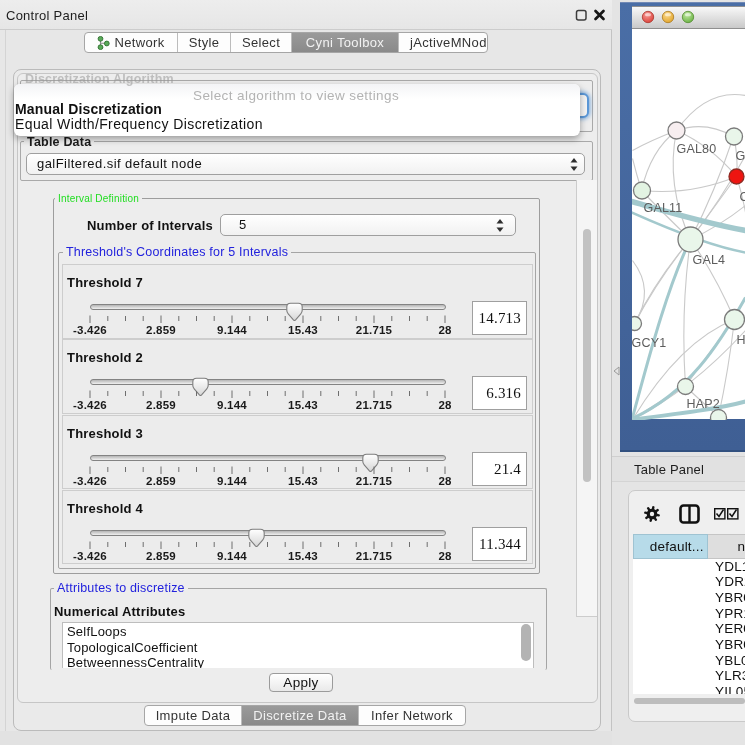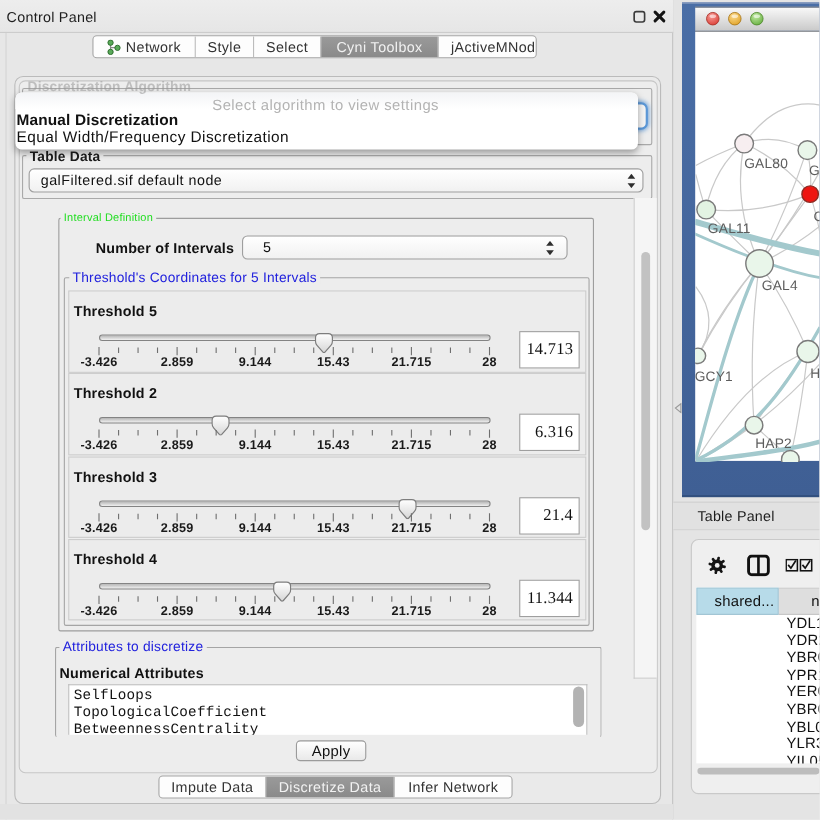--- a/index.html
+++ b/index.html
@@ -70,21 +70,21 @@
   <svg width="8" height="13" style="position:absolute;right:11px;top:4px;">
       <path d="M4,0 L7.5,4.5 L0.5,4.5 Z" fill="#2e2e2e"></path>
       <path d="M4,13 L0.5,8.5 L7.5,8.5 Z" fill="#2e2e2e"></path>
     </svg>
 </div>
 
 <div class="abs" style="left:58px;top:252px;width:478px;height:317px;border:1px solid #a5a5a5;border-radius:2px;"></div>
 <div class="grouptitle" style="left:63px;top:245.5px;font-size:12.5px;color:#2222dd;background:#ededed;">Threshold's Coordinates for 5 Intervals</div>
 
 <div class="tblock" style="top:264.0px;">
-  <div class="ttitle">Threshold 5</div>
+  <div class="ttitle">Threshold 7</div>
   <div class="track"></div>
   <svg style="position:absolute;left:223.4px;top:37px;" width="17" height="19">
       <defs>
         <linearGradient id="thg1" x1="0" y1="0" x2="0" y2="1">
           <stop offset="0" stop-color="#ffffff"></stop>
           <stop offset="1" stop-color="#d6d6d6"></stop>
         </linearGradient>
       </defs>
       <path d="M0.8,5 Q0.8,1.2 4.6,1.2 L12.4,1.2 Q16.2,1.2 16.2,5 L16.2,8.3 Q16.2,10.4 14.8,11.9 L9.6,17.9 Q8.5,19.1 7.4,17.9 L2.2,11.9 Q0.8,10.4 0.8,8.3 Z" fill="url(#thg1)" stroke="#7d7d7d" stroke-width="1.1"></path>
     </svg>
@@ -254,21 +254,21 @@
       <span class="tlab" style="left:311.0px;">21.715</span>
       <span class="tlab" style="left:382.0px;">28</span>
     </div>
   <div class="tfield">11.344</div>
 </div>
 
 <div class="abs" style="left:50px;top:588px;width:497px;height:82px;border:1px solid #a5a5a5;border-radius:2px;border-bottom:none;"></div>
 <div class="grouptitle" style="left:54px;top:581.5px;font-size:12.5px;color:#2222dd;">Attributes to discretize</div>
 <div class="abs" style="left:54px;top:604px;font-size:13px;font-weight:bold;color:#111;">Numerical Attributes</div>
 <div class="abs" style="left:62px;top:622px;width:472px;height:46px;background:#ffffff;border:1px solid #bdbdbd;border-bottom:none;overflow:hidden;font-size:13px;color:#111;">
-  <div style="margin:1px 0 0 4px;line-height:15.5px;font-family:Liberation Mono, monospace;">SelfLoops<br>TopologicalCoefficient<br>BetweennessCentrality</div>
+  <div style="margin:1px 0 0 4px;line-height:15.5px;">SelfLoops<br>TopologicalCoefficient<br>BetweennessCentrality</div>
   <div style="position:absolute;right:2px;top:1px;width:10px;height:37px;background:#b3b3b3;border-radius:5px;"></div>
 </div>
 
 <div class="abs" style="left:576px;top:180px;width:21px;height:437px;background:#f5f5f5;border-left:1px solid #cccccc;border-bottom:1px solid #cccccc;"></div>
 <div class="abs" style="left:583px;top:229px;width:8px;height:253px;background:#c2c2c2;border-radius:4px;"></div>
 
 <div class="abs" style="left:269px;top:673px;width:64px;height:18.5px;border:1px solid #9b9b9b;border-radius:4px;background:linear-gradient(#ffffff,#e9e9e9);font-size:13.5px;color:#111;text-align:center;line-height:17px;letter-spacing:0.3px;">Apply</div>
 
 <div class="segbar" style="left:144px;top:705px;width:322px;height:21px;">
   <div class="seg" style="width:97px;line-height:19px;">Impute Data</div><div class="seg segsel" style="width:117px;line-height:19px;">Discretize Data</div><div class="seg" style="width:106px;line-height:19px;">Infer Network</div>
@@ -392,17 +392,17 @@
 <svg class="abs" style="left:714px;top:508px;" width="26" height="12">
     <g fill="none" stroke="#111" stroke-width="1.4">
       <rect x="0.7" y="0.7" width="10.2" height="10.2"></rect>
       <rect x="13.7" y="0.7" width="10.2" height="10.2"></rect>
     </g>
     <path d="M2.5,5.5 L5,8.5 L9.5,1.5" fill="none" stroke="#111" stroke-width="1.5"></path>
     <path d="M15.5,5.5 L18,8.5 L22.5,1.5" fill="none" stroke="#111" stroke-width="1.5"></path>
   </svg>
 
 <div class="abs" style="left:633px;top:534px;width:112px;height:160px;background:#fff;overflow:hidden;font-size:13.5px;color:#111;">
-  <div style="position:absolute;left:0;top:0;width:74.5px;height:24.5px;background:#b7dbe9;border:1px solid #9fc3d2;text-align:center;line-height:23px;padding-left:13px;">shared...</div>
+  <div style="position:absolute;left:0;top:0;width:74.5px;height:24.5px;background:#b7dbe9;border:1px solid #9fc3d2;text-align:center;line-height:23px;padding-left:13px;">default...</div>
   <div style="position:absolute;left:74.5px;top:0;width:60px;height:24.5px;background:#dedede;border:1px solid #c5c5c5;border-left:none;padding-left:30px;line-height:23px;">na</div>
   <div style="position:absolute;left:82px;top:24.5px;line-height:15.7px;">YDL194W<br>YDR277C<br>YBR043C<br>YPR145W<br>YER054C<br>YBR045C<br>YBL079W<br>YLR345W<br>YIL052C</div>
 </div>
 <div class="abs" style="left:634px;top:697.5px;width:111px;height:6.5px;background:#bdbdbd;border-radius:3px;"></div>
 
 </body></html>

